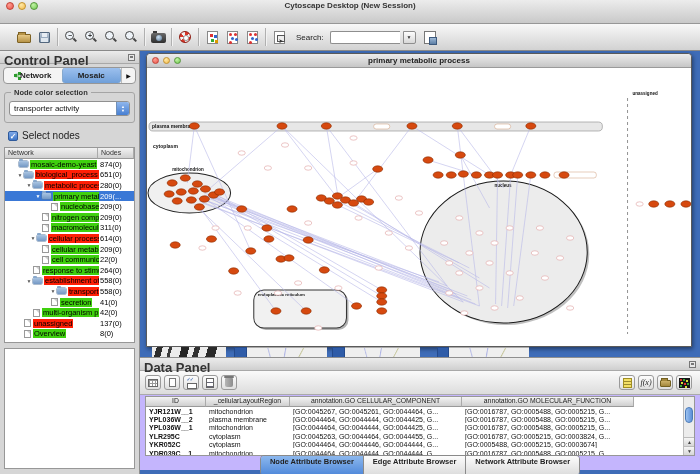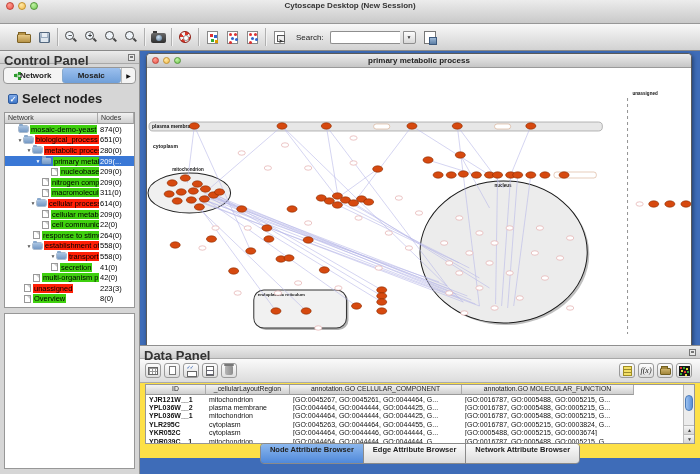--- a/index.html
+++ b/index.html
@@ -69,21 +69,21 @@
   .cp-tab-arrow { width:14px; display:flex; align-items:center; justify-content:center; font-size:6px; color:#111; border-left:1px solid #bbb; }
   .groupbox { margin:6px 4px 2px; border:1px solid #a5a5a5; border-radius:3px; position:relative; padding:8px 4px 6px; }
   .groupbox-title { position:absolute; left:6px; top:-5px; background:#d6d6d6; padding:0 3px; font-size:7.5px; font-weight:bold; color:#333; }
   .dropdown { height:15px; background:#fff; border:1px solid #909090; border-radius:3px; display:flex; align-items:center; overflow:hidden; }
   .dropdown-text { flex:1; padding:0 4px; font-size:8px; color:#111; white-space:nowrap; overflow:hidden; }
   .dropdown-stepper { width:13px; align-self:stretch; background:linear-gradient(#8fb6ec,#477fd2); border-left:1px solid #6f8fb8;
     display:flex; flex-direction:column; align-items:center; justify-content:center; color:#fff; font-size:4px; line-height:4px; }
   .check-row { margin:5px 8px 3px; display:flex; align-items:center; gap:4px; }
   .checkbox { width:10px; height:10px; border-radius:2px; background:linear-gradient(#7fa9e8,#3e76c8); border:1px solid #2e5a9c;
     color:#fff; font-size:8px; line-height:9px; text-align:center; font-weight:bold; }
-  .check-label { font-size:13px; font-weight:bold; color:#222; }
+  .check-label { font-size:10px; font-weight:normal; color:#222; }
   .tree { margin:3px 4px 0; border:1px solid #979797; background:#fff; height:196px; display:flex; flex-direction:column; overflow:hidden; }
   .tree-hd { height:11px; display:flex; flex:none; font-size:7px; color:#333; }
   .tree-hd span { background:linear-gradient(#f2f2f2,#cfcfcf); border-right:1px solid #aaa; border-bottom:1px solid #9a9a9a; padding:1px 0 0 3px; }
   .th-net { flex:1; } .th-nodes { width:36px; }
   .tree-body { flex:1; overflow:hidden; }
   .trow { height:10.6px; display:flex; align-items:center; font-size:7.5px; white-space:nowrap; }
   .trow.sel { background:#3a78d6; color:#fff; }
   .tarrow { width:8px; flex:none; font-size:5px; color:#555; text-align:center; }
   .trow.sel .tarrow { color:#fff; }
   .tfolder { flex:none; width:9px; height:6px; background:linear-gradient(#a9c4e2,#7498c4); border-radius:1px; position:relative; margin-right:2px; box-shadow:0 0 0 0.5px #5a7ba0; }
@@ -114,21 +114,21 @@
   .frag { position:absolute; top:0; height:14px; }
   .frag.glyphs { background:#ececec;
     background-image:linear-gradient(105deg, transparent 0 6%, #2d2d2d 6% 14%, transparent 14% 22%, #3a3a3a 22% 26%, transparent 26% 38%, #252525 38% 48%, transparent 48% 55%, #303030 55% 62%, transparent 62% 72%, #2a2a2a 72% 84%, transparent 84%); }
   .frag.blue { background:#2f5ca8; border:1px solid #244a8c; }
   .frag.sketch { background:#efefef; border-top:1px solid #aaa;
     background-image:linear-gradient(100deg, transparent 46%, rgba(120,130,220,.55) 47%, transparent 48.5%),
       linear-gradient(75deg, transparent 28%, rgba(120,130,220,.45) 29%, transparent 30.5%),
       linear-gradient(118deg, transparent 64%, rgba(170,170,100,.6) 65%, transparent 66.5%); }
 
   
-  .data-panel { position:absolute; left:0; right:0; bottom:16px; height:113px; background:#fde047; border-top:1px solid #8f8f8f; }
+  .data-panel { position:absolute; left:0; right:0; bottom:4px; height:113px; background:#c4b5fd; border-top:1px solid #8f8f8f; }
   .dp-toolbar { height:24px; background:linear-gradient(#fafafa,#dcdcdc); border-bottom:1px solid #aaa;
     display:flex; align-items:center; padding:0 8px 0 5px; gap:3px; }
   .dp-right { margin-left:auto; display:flex; gap:3px; }
   .di { width:16px; height:15px; border:1px solid #9a9a9a; border-radius:3px; background:linear-gradient(#fdfdfd,#dedede);
     display:flex; align-items:center; justify-content:center; position:relative; }
   .g-grid { width:10px; height:8px; border:1px solid #666; background:#fff;
     background-image:linear-gradient(#999 1px, transparent 1px), linear-gradient(90deg,#999 1px, transparent 1px); background-size:3px 3px; }
   .g-page { width:7px; height:9px; background:#fff; border:1px solid #777; }
   .g-colcheck { width:9px; height:9px; position:relative; }
   .g-colcheck::before { content:"✓✓"; position:absolute; left:0; top:-2px; font-size:5px; color:#2255aa; letter-spacing:-1px; }
@@ -249,20 +249,30 @@
       <div class="cp-tabs">
         <div class="cp-tab">
           <span class="net-glyph"></span>
           <span>Network</span>
         </div>
         <div class="cp-tab selected">
           <span>Mosaic</span>
         </div>
         <div class="cp-tab-arrow">▶</div>
       </div>
+      <div class="groupbox">
+        <span class="groupbox-title">Node color selection</span>
+        <div class="dropdown">
+          <span class="dropdown-text">transporter activity</span>
+          <span class="dropdown-stepper">
+              <span>▲</span>
+              <span>▼</span>
+            </span>
+        </div>
+      </div>
       <div class="check-row">
         <span class="checkbox">✓</span>
         <span class="check-label">Select nodes</span>
       </div>
       <div class="tree">
         <div class="tree-hd">
           <span class="th-net">Network</span>
           <span class="th-nodes">Nodes</span>
         </div>
         <div class="tree-body">
@@ -353,21 +363,21 @@
             <div class="trow" style="padding-left: 20px;">
               <span class="tarrow"></span>
               <span class="tpage"></span>
               <span class="tlabelwrap"><span class="tlabel bg-green">multi-organism pro</span></span>
               <span class="tvalue">42(0)</span>
             </div>
             <div class="trow" style="padding-left: 11px;">
               <span class="tarrow"></span>
               <span class="tpage"></span>
               <span class="tlabelwrap"><span class="tlabel bg-red">unassigned</span></span>
-              <span class="tvalue">223(3)</span>
+              <span class="tvalue">137(0)</span>
             </div>
             <div class="trow" style="padding-left: 11px;">
               <span class="tarrow"></span>
               <span class="tpage"></span>
               <span class="tlabelwrap"><span class="tlabel bg-green">Overview</span></span>
               <span class="tvalue">8(0)</span>
             </div>
           </div>
       </div>
       <div class="birdseye"></div>

